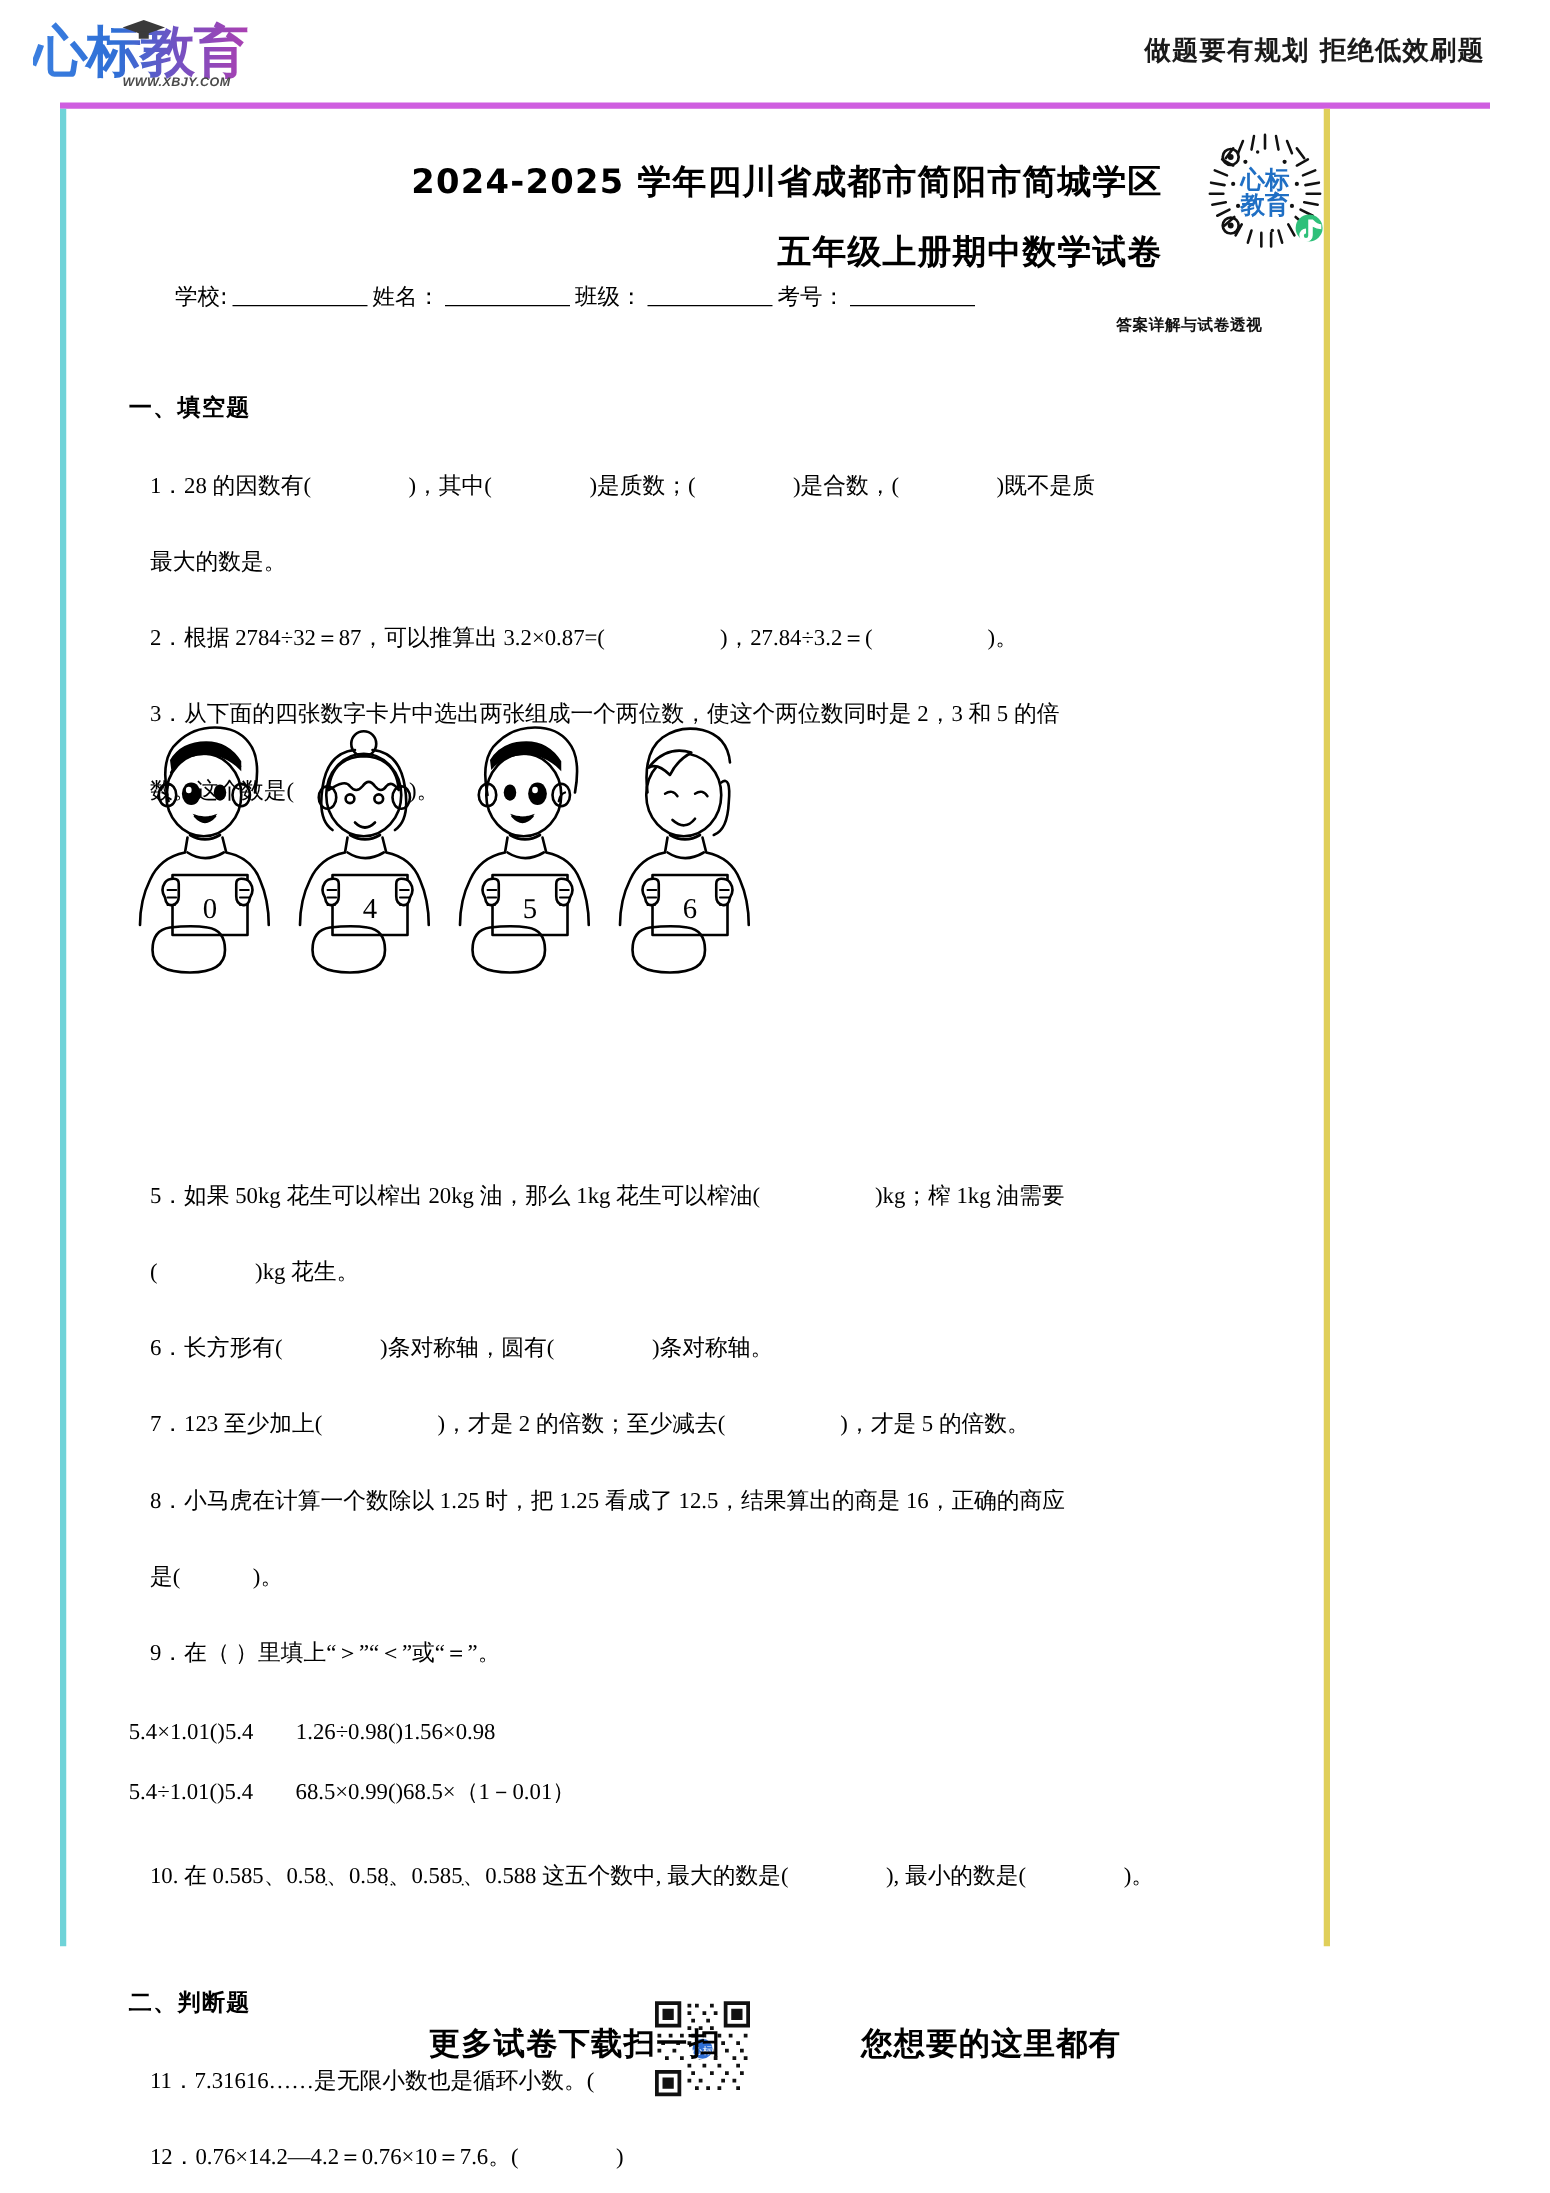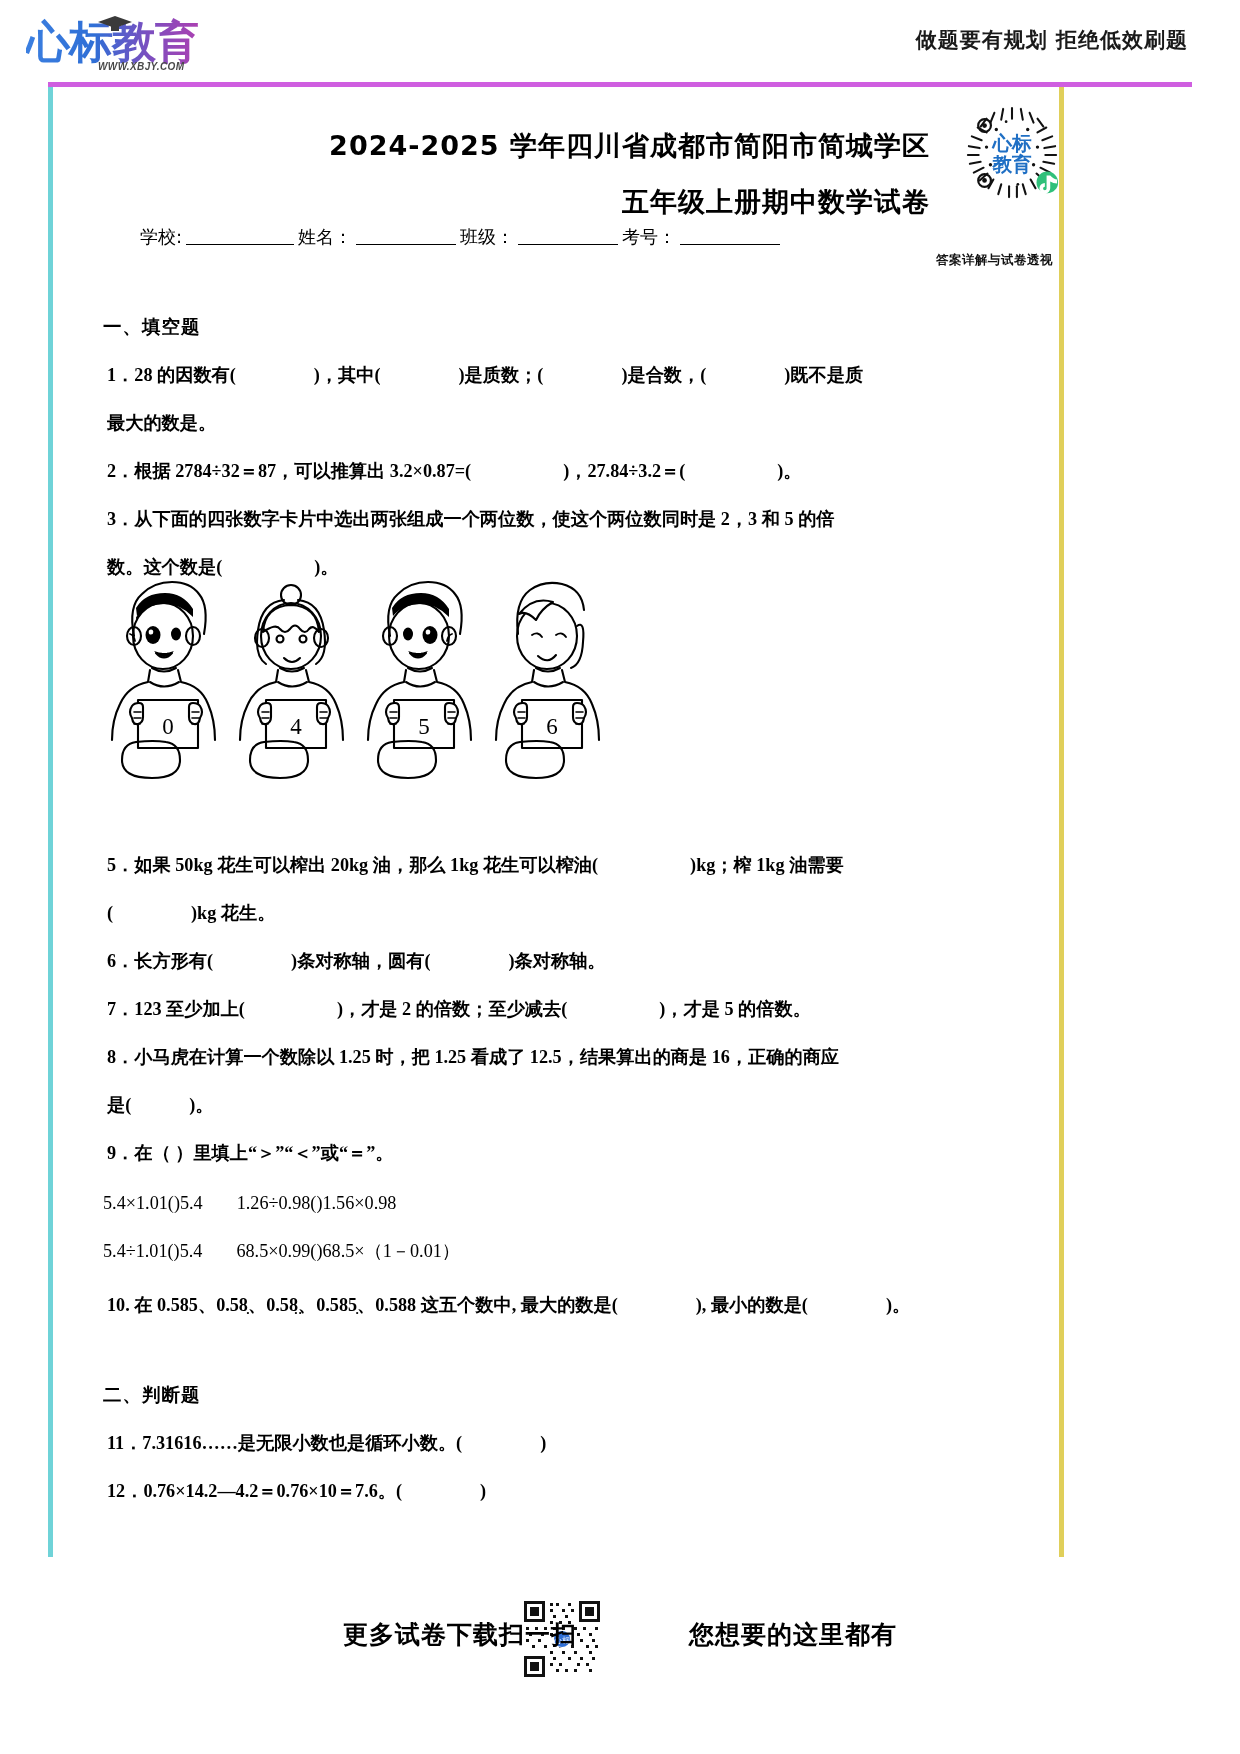--- a/index.html
+++ b/index.html
@@ -72,34 +72,34 @@
   .info-line .blank{
     display:inline-block;border-bottom:1.5px solid #000;
     width:108px;height:18px;margin:0 4px;vertical-align:-2px;
   }
   .info-line .blank.sm{width:100px;}
   
   .qr-wrap{
     position:absolute;left:963px;top:104px;width:98px;height:98px;
   }
   .qr-caption{
-    position:absolute;left:893px;top:252px;width:160px;text-align:right;
+    position:absolute;left:893px;top:252px;width:160px;text-align:left;
     font-family:"DejaVu Sans","Liberation Sans",sans-serif;
     font-size:12.5px;font-weight:bold;color:#111;letter-spacing:.5px;
   }
   
   .content{
     position:absolute;left:103px;top:305px;width:918px;
     font-size:18.2px;line-height:44px;color:#000;
   }
   .sec-head{
     font-family:"DejaVu Sans","Liberation Sans",sans-serif;
     font-weight:bold;font-size:18.5px;margin:0 0 4px 0;letter-spacing:1px;
   }
-  .q{margin:4px;line-height:44px;text-align:left;font-weight:bold;}
+  .q{margin:17px;line-height:44px;text-align:left;}
   .q .gap{display:inline-block;width:78px;}
   .q .gap.s{width:58px;}
   .q .gap.l{width:92px;}
   .sub{margin:0;line-height:48px;}
   .sub .colgap{display:inline-block;width:34px;}
   .ovl{position:relative;display:inline-block;}
   .ovl i{
     position:absolute;left:50%;top:-1px;transform:translateX(-50%);
     font-style:normal;font-size:13px;line-height:6px;
   }

